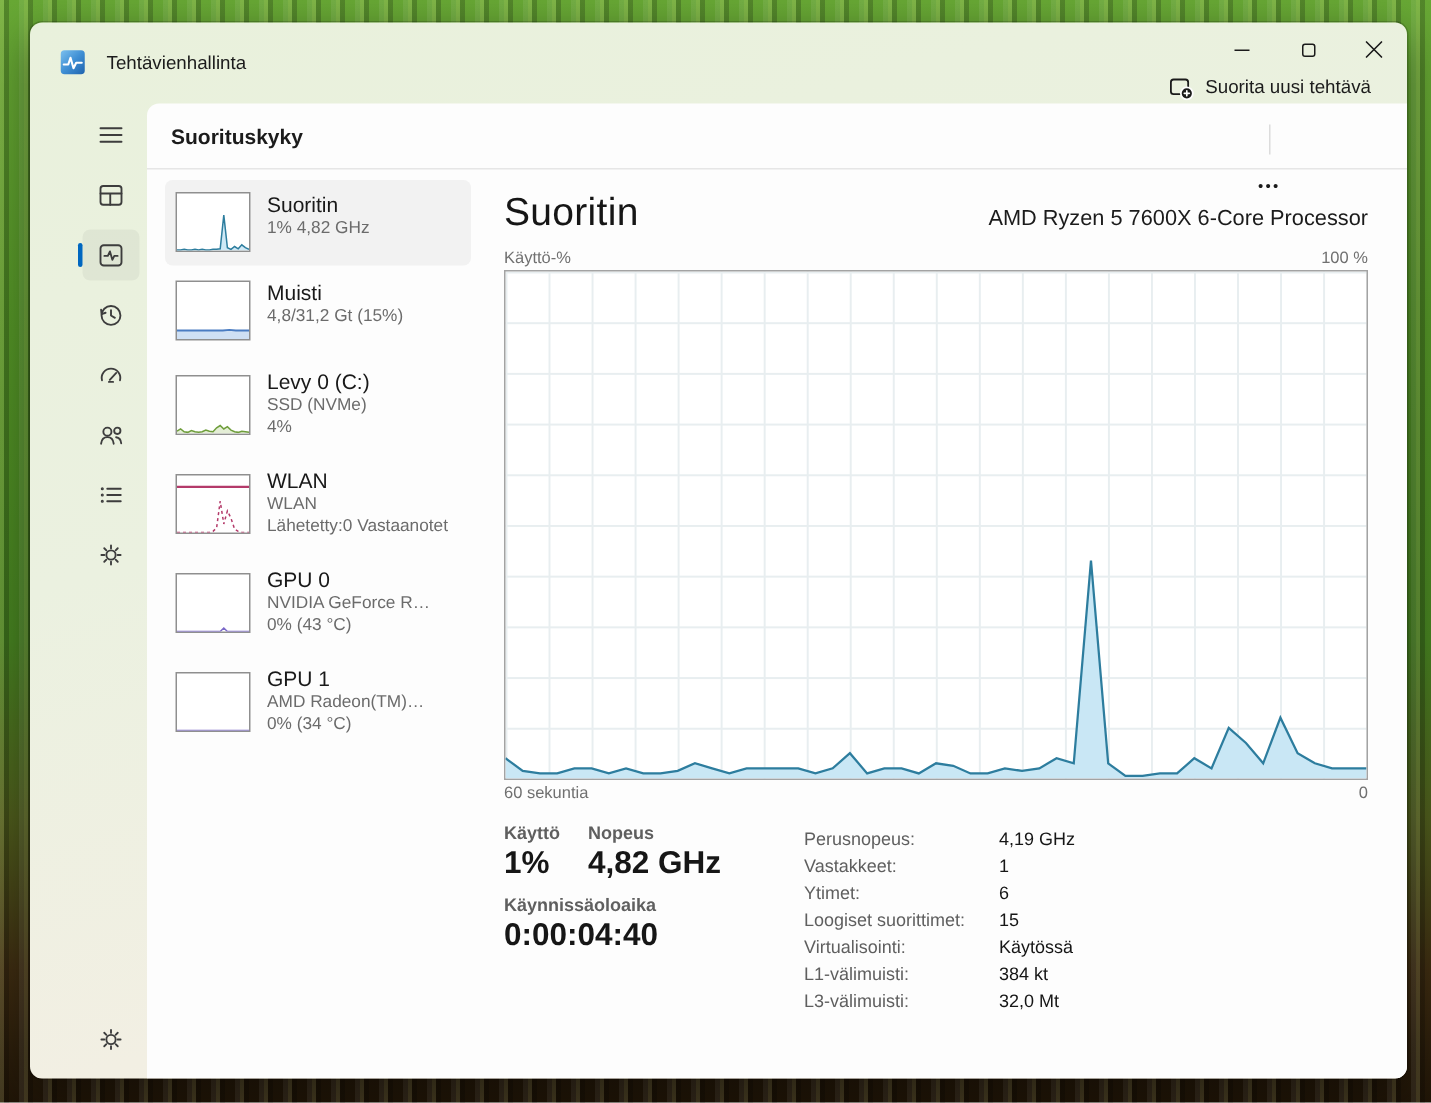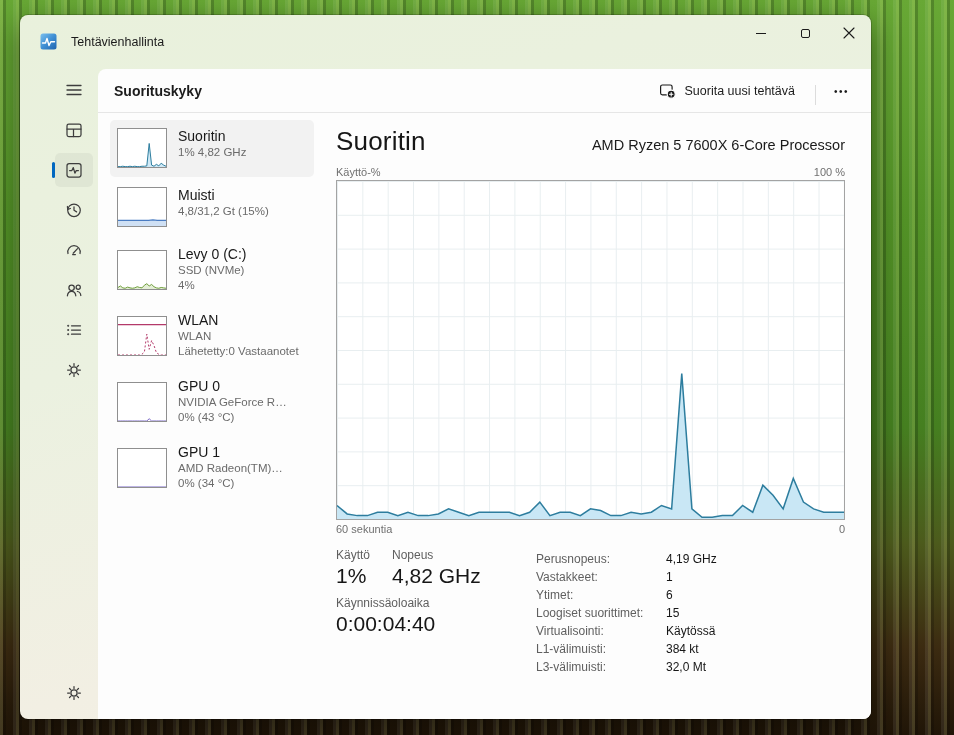--- a/index.html
+++ b/index.html
@@ -7,21 +7,21 @@
   body {
     font-family:"Liberation Sans", sans-serif;
     position:relative;
     background:
       repeating-linear-gradient(90deg, rgba(255,255,170,.16) 0 3px, rgba(0,0,0,.20) 3px 6px, rgba(0,0,0,0) 6px 13px, rgba(255,255,255,.08) 13px 16px),
       linear-gradient(180deg, #68a835 0%, #529126 30%, #457f20 58%, #4c5a1c 74%, #3c2b11 88%, #201507 100%);
   }
 
   
   .window {
-    position:absolute; left:20px; top:15px; width:851px; height:704px;
+    position:absolute; left:20px; top:15px; width:918px; height:704px;
     border-radius:8px; overflow:hidden;
     background:linear-gradient(165deg, #e9f1dc 0%, #ebf1e0 40%, #f2efe3 75%, #f6f0e6 100%);
     box-shadow:0 10px 30px rgba(0,0,0,.45), 0 0 0 1px rgba(0,0,0,.18);
     display:flex; flex-direction:column;
   }
 
   
   .titlebar { height:54px; flex:0 0 auto; display:flex; align-items:flex-start; }
   .titlebar-left { display:flex; align-items:center; gap:14px; padding:18px 0 0 20px; flex:1; }
   .app-title { font-size:12.5px; color:#1b1b1b; }
@@ -44,21 +44,21 @@
   .nav-spacer { margin-top:auto; }
   .nav-gear { margin-bottom:9px; }
 
   
   .main-panel {
     flex:1; background:#fdfdfd; border-top-left-radius:8px;
     display:flex; flex-direction:column; min-width:0;
   }
   .panel-header { height:44px; flex:0 0 auto; display:flex; align-items:center; padding:0 14px 0 16px; border-bottom:1px solid #e6e6e6; }
   .panel-title { font-size:14px; font-weight:700; color:#1b1b1b; }
-  .header-right { margin-left:auto; display:flex; align-items:flex-end; gap:10px; }
+  .header-right { margin-left:auto; display:flex; align-items:center; gap:10px;flex-direction:column; }
   .run-task-btn { display:flex; align-items:center; gap:8px; padding:6px 10px; border-radius:5px; font-size:12.5px; color:#1b1b1b; cursor:default; }
   .header-divider { width:1px; height:20px; background:#dcdcdc; }
   .more-btn { font-size:10px; letter-spacing:1.5px; color:#1b1b1b; padding:6px 8px 8px; border-radius:5px; }
 
   
   .content { flex:1; display:flex; min-height:0; }
 
   
   .metric-list { width:222px; flex:0 0 auto; padding:7px 6px 0 12px; }
   .metric-item { display:flex; gap:11px; padding:8px 8px 9px 7px; border-radius:5px; margin-bottom:2px; }
@@ -80,21 +80,21 @@
       linear-gradient(to right, #e8eef0 1px, transparent 1px) 0 0 / 5% 100%,
       linear-gradient(to bottom, #e8eef0 1px, transparent 1px) 0 0 / 100% 10%,
       #ffffff;
   }
   .chart-box svg { position:absolute; inset:0; width:100%; height:100%; }
   .xaxis-row { display:flex; justify-content:space-between; font-size:11px; color:#707070; margin-top:3px; }
 
   
   .stats { display:flex; margin-top:13px; }
   .left-stats { width:200px; flex:0 0 auto; }
-  .stat-row { display:flex; margin-bottom:7px; }
+  .stat-row { display:flex; margin-bottom:7px;font-weight:bold; }
   .stat-cell .s-label { font-size:12px; color:#5f5f5f; line-height:15px; }
   .stat-cell .s-value { font-size:21px; color:#161616; line-height:26px; }
   .w56 { min-width:56px; } .w64 { min-width:64px; } .w66 { min-width:66px; }
   .detail-rows { font-size:12px; color:#1b1b1b; margin-top:2px; }
   .d-row { display:flex; line-height:18px; }
   .d-label { width:130px; flex:0 0 auto; color:#5f5f5f; }
   .d-value { color:#161616; }
 
   .ico { display:block; }
 </style>

